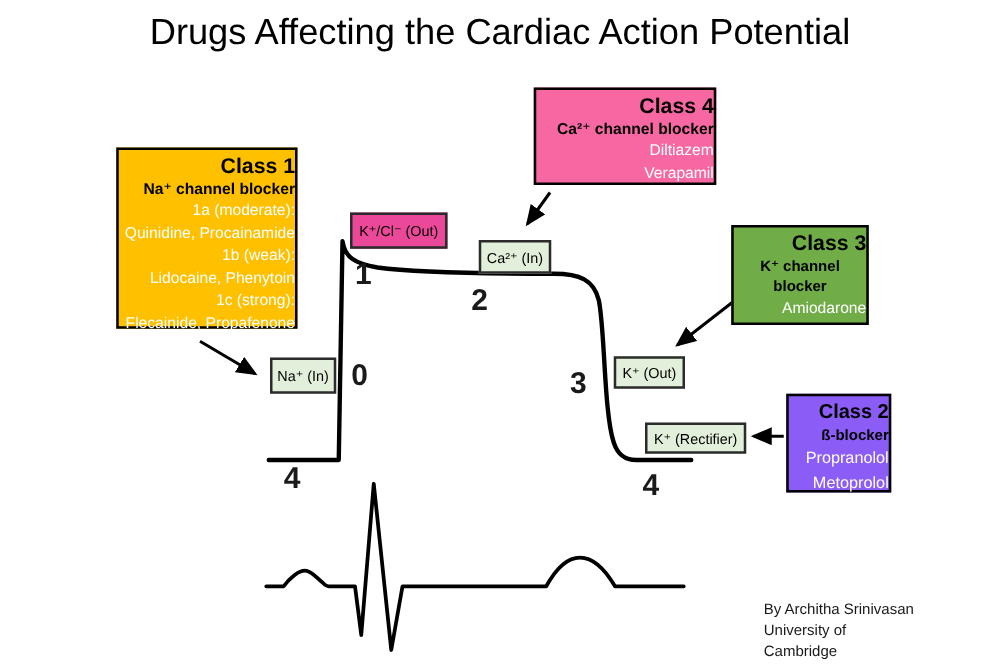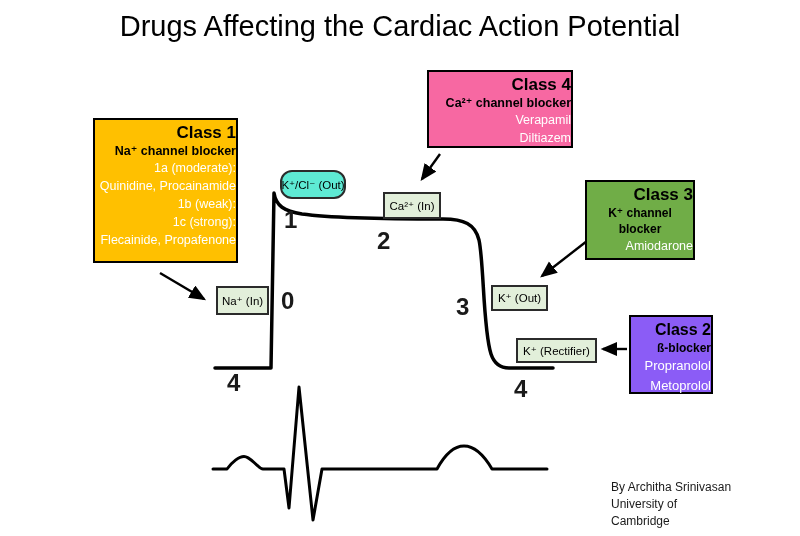--- a/index.html
+++ b/index.html
@@ -65,46 +65,47 @@
     <line x1="587" y1="241" x2="542" y2="276" stroke="#000" stroke-width="2.4" marker-end="url(#ah)"></line>
     <line x1="627" y1="349" x2="603" y2="349" stroke="#000" stroke-width="2.4" marker-end="url(#ah)"></line>
   </svg>
 
   <div class="abs class-box" style="left: 93px; top: 118px; width: 145px; height: 145px; background-color: rgb(255, 192, 0);">
     <div class="class-title">Class 1</div>
     <div class="class-subtitle">Na⁺ channel blocker</div>
     <div class="class-line">1a (moderate):</div>
     <div class="class-line">Quinidine, Procainamide</div>
     <div class="class-line">1b (weak):</div>
+    <div class="class-line">Lidocaine, Phenytoin</div>
     <div class="class-line">1c (strong):</div>
     <div class="class-line">Flecainide, Propafenone</div>
   </div>
 
   <div class="abs class-box" style="left: 427px; top: 70px; width: 146px; height: 78px; background-color: rgb(247, 104, 162);">
     <div class="class-title">Class 4</div>
     <div class="class-subtitle">Ca²⁺ channel blocker</div>
+    <div class="class-line">Diltiazem</div>
     <div class="class-line">Verapamil</div>
-    <div class="class-line">Diltiazem</div>
   </div>
 
   <div class="abs class-box" style="left: 585px; top: 180px; width: 110px; height: 80px; background-color: rgb(112, 173, 71);">
     <div class="class-title">Class 3</div>
     <div class="class-subtitle" style="font-size:12px;">K⁺ channel blocker</div>
     <div class="class-line" style="line-height:19.5px;">Amiodarone</div>
     <div class="class-line" style="line-height:19.5px;">Sotalol</div>
   </div>
 
   <div class="abs class-box" style="left: 629px; top: 315px; width: 84px; height: 79px; background-color: #8b5cf6;">
     <div class="class-title" style="font-size:16px;">Class 2</div>
     <div class="class-subtitle" style="font-size:12px;">ß-blocker</div>
     <div class="class-line" style="font-size:13px;line-height:19.5px;">Propranolol</div>
     <div class="class-line" style="font-size:13px;line-height:19.5px;">Metoprolol</div>
   </div>
 
-  <div class="abs ion-label" style="left: 280px; top: 170px; width: 66px; height: 29px; background-color: #5eead4; border-radius: 12px;">
+  <div class="abs ion-label" style="left: 280px; top: 170px; width: 78px; height: 29px; background-color: #ec4899;">
     <span>K⁺/Cl⁻ (Out)</span>
   </div>
   <div class="abs ion-label" style="left: 383px; top: 192px; width: 58px; height: 27px; background-color: rgb(226, 239, 218);">
     <span>Ca²⁺ (In)</span>
   </div>
   <div class="abs ion-label" style="left: 216px; top: 286px; width: 53px; height: 29px; background-color: rgb(226, 239, 218);">
     <span>Na⁺ (In)</span>
   </div>
   <div class="abs ion-label" style="left: 491px; top: 285px; width: 57px; height: 26px; background-color: rgb(226, 239, 218);">
     <span>K⁺ (Out)</span>

